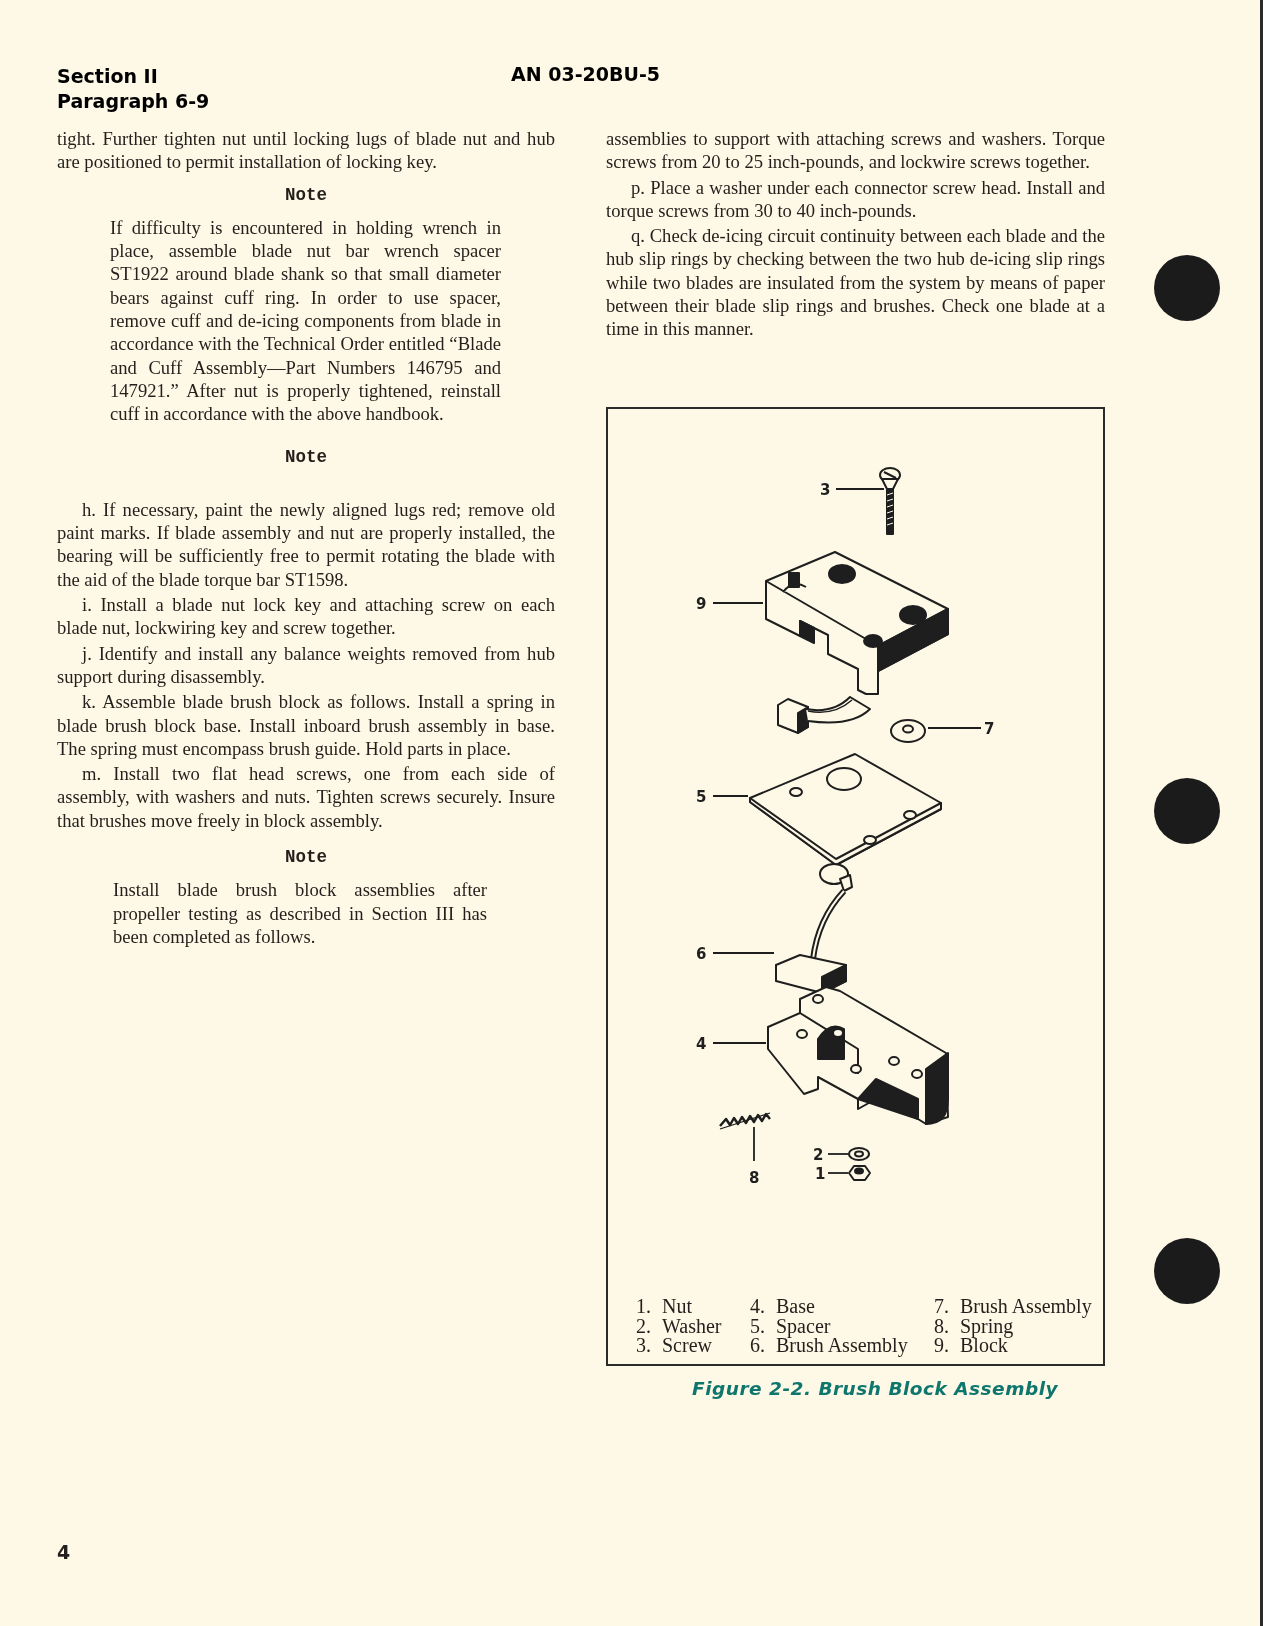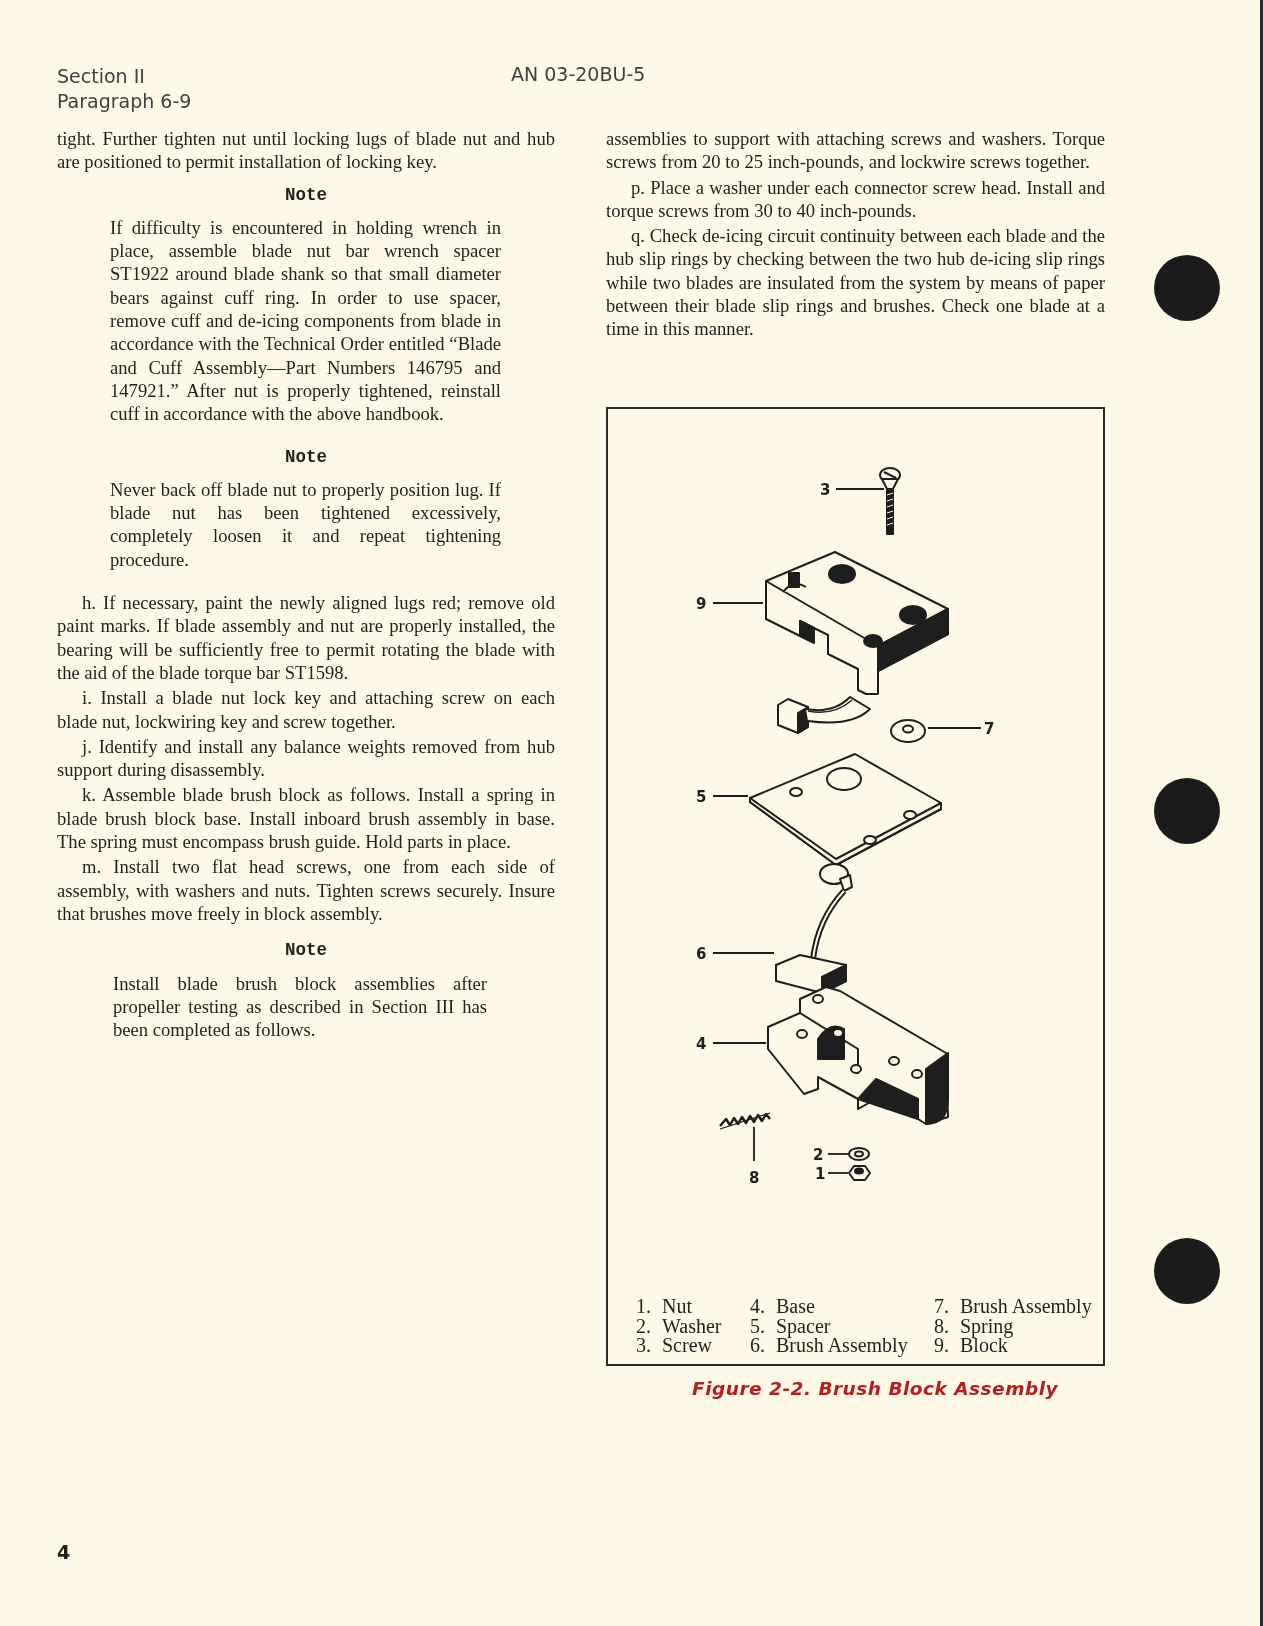--- a/index.html
+++ b/index.html
@@ -3,42 +3,42 @@
 <meta charset="utf-8">
 <style>
   html, body { margin:0; padding:0; }
   body {
     width:1263px; height:1626px; position:relative; overflow:hidden;
     background:#fdf9e6;
     font-family: "Liberation Serif", "DejaVu Serif", serif;
     color:#231f1c;
   }
   .page-edge { position:absolute; top:0; right:0; width:3px; height:1626px; background:#2a2a2a; }
-  .hdr { position:absolute; font-family:"DejaVu Sans", "Liberation Sans", sans-serif; font-weight:normal; color:#404040; }
+  .hdr { position:absolute; font-family:"DejaVu Sans", "Liberation Sans", sans-serif; font-weight:bold; color:#000000; }
   .hdr-left { left:57px; top:64px; font-size:19px; line-height:25px; }
   .hdr-center { left:511px; top:63px; font-size:19px; }
   .col { position:absolute; font-size:18.6px; line-height:23.3px; text-align:justify; }
   .col-left { left:57px; top:127px; width:498px; }
   .col-right { left:606px; top:127px; width:499px; }
   .col p { margin:0 0 2px 0; text-indent:25px; }
   .col p.cont { text-indent:0; }
   .note-title { font-family:Liberation Mono, monospace; font-weight:bold; font-size:17.5px; text-align:center; margin:10px 0 9px 0; }
   .note-body { margin:0 54px 0 53px; text-align:justify; }
   .note-body.n3 { margin:0 68px 0 56px; }
   .gap { height:14px; }
   .hole-punch { position:absolute; width:66px; height:66px; border-radius:50%; background:#1b1b1b; left:1154px; }
   .figure-box { position:absolute; left:606px; top:407px; width:495px; height:955px; border:2.5px solid #2b2b2b; }
   .fig-svg { position:absolute; left:0; top:0; }
   .legend { position:absolute; left:28px; top:888px; font-size:20px; line-height:19.5px; display:flex; }
   .legend .lcol { margin-right:0; }
   .legend .lcol1 { width:114px; }
   .legend .lcol2 { width:184px; }
   .legend .item { white-space:nowrap; }
   .legend .num { display:inline-block; width:26px; }
-  .caption { position:absolute; left:692px; top:1378px; font-family:"DejaVu Sans", "Liberation Sans", sans-serif; font-weight:bold; font-style:italic; font-size:18.5px; color:#b91c1c; letter-spacing:0.5px; }
+  .caption { position:absolute; left:692px; top:1378px; font-family:"DejaVu Sans", "Liberation Sans", sans-serif; font-weight:bold; font-style:italic; font-size:18.5px; color:#0f766e; letter-spacing:0.5px; }
   .page-num { position:absolute; left:57px; top:1541px; font-family:"DejaVu Sans", "Liberation Sans", sans-serif; font-weight:bold; font-size:19px; }
   .callout { font-family:"DejaVu Sans", "Liberation Sans", sans-serif; font-size:15px; font-weight:bold; fill:#1f1f1f; }
 </style>
 </head>
 <body>
 
 <div class="page-edge"></div>
 
 <div class="hdr hdr-left">
   <div>Section II</div>
@@ -46,21 +46,20 @@
 </div>
 <div class="hdr hdr-center">AN 03-20BU-5</div>
 
 <div class="col col-left">
   <p class="cont">tight. Further tighten nut until locking lugs of blade nut and hub are positioned to permit installation of locking key.</p>
 
   <div class="note-title">Note</div>
   <div class="note-body">If difficulty is encountered in holding wrench in place, assemble blade nut bar wrench spacer ST1922 around blade shank so that small diameter bears against cuff ring. In order to use spacer, remove cuff and de-icing components from blade in accordance with the Technical Order entitled “Blade and Cuff Assembly—Part Numbers 146795 and 147921.” After nut is properly tightened, reinstall cuff in accordance with the above handbook.</div>
 
   <div class="note-title" style="margin-top:20px">Note</div>
-  <div class="note-body">Never back off blade nut to properly position lug. If blade nut has been tightened excessively, completely loosen it and repeat tightening procedure.</div>
 
   <div class="gap" style="height:20px"></div>
   <p>h. If necessary, paint the newly aligned lugs red; remove old paint marks. If blade assembly and nut are properly installed, the bearing will be sufficiently free to permit rotating the blade with the aid of the blade torque bar ST1598.</p>
   <p>i. Install a blade nut lock key and attaching screw on each blade nut, lockwiring key and screw together.</p>
   <p>j. Identify and install any balance weights removed from hub support during disassembly.</p>
   <p>k. Assemble blade brush block as follows. Install a spring in blade brush block base. Install inboard brush assembly in base. The spring must encompass brush guide. Hold parts in place.</p>
   <p>m. Install two flat head screws, one from each side of assembly, with washers and nuts. Tighten screws securely. Insure that brushes move freely in block assembly.</p>
 
   <div class="note-title" style="margin-top:14px">Note</div>
   <div class="note-body n3">Install blade brush block assemblies after propeller testing as described in Section III has been completed as follows.</div>

